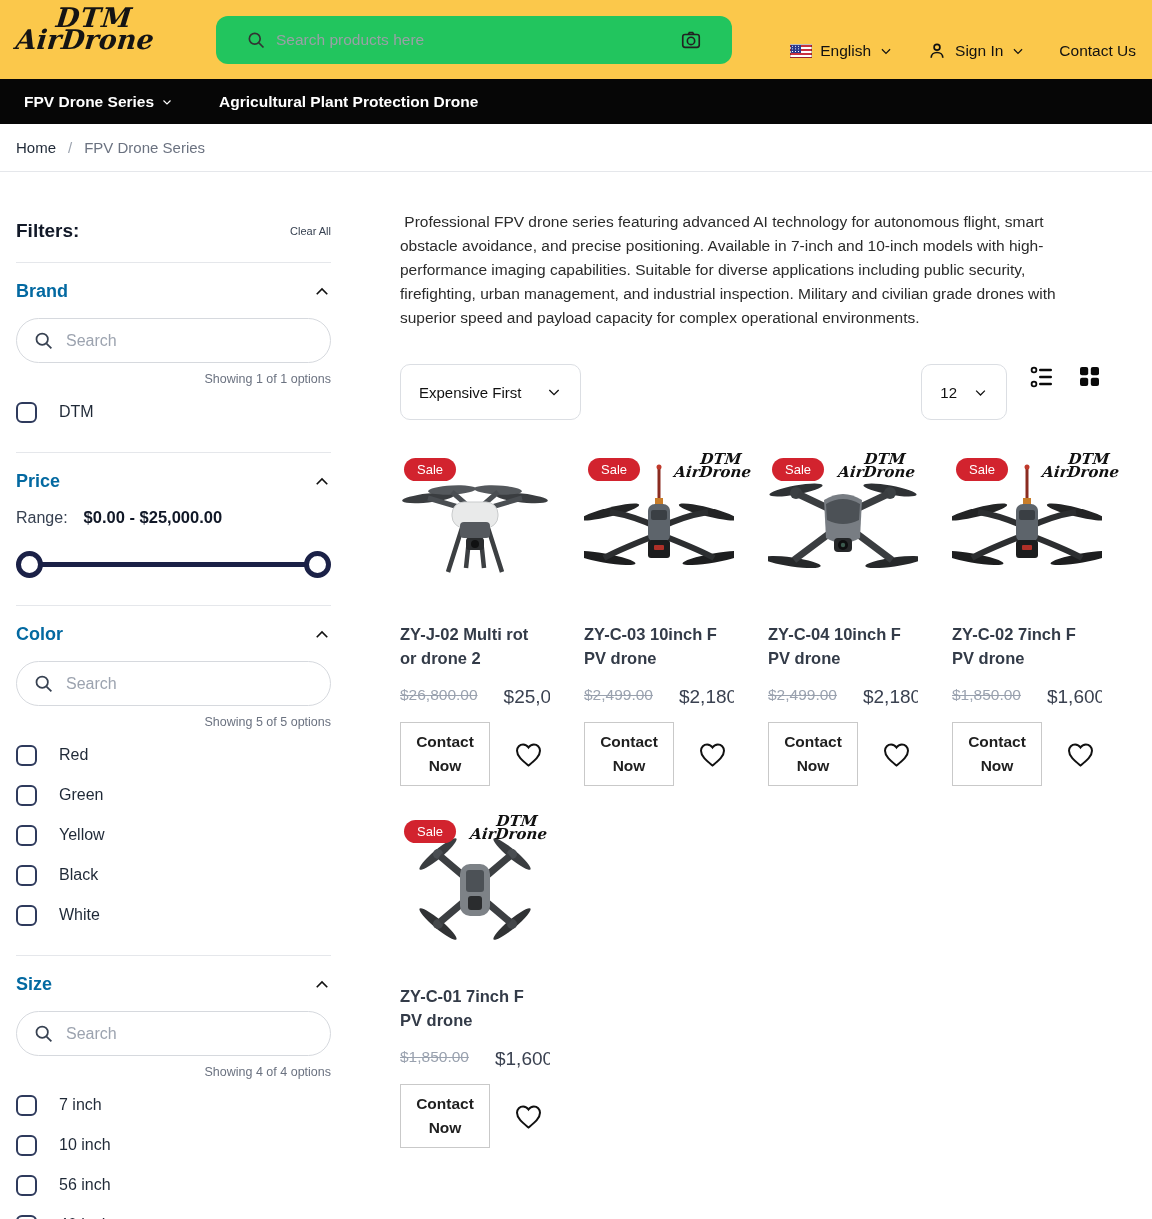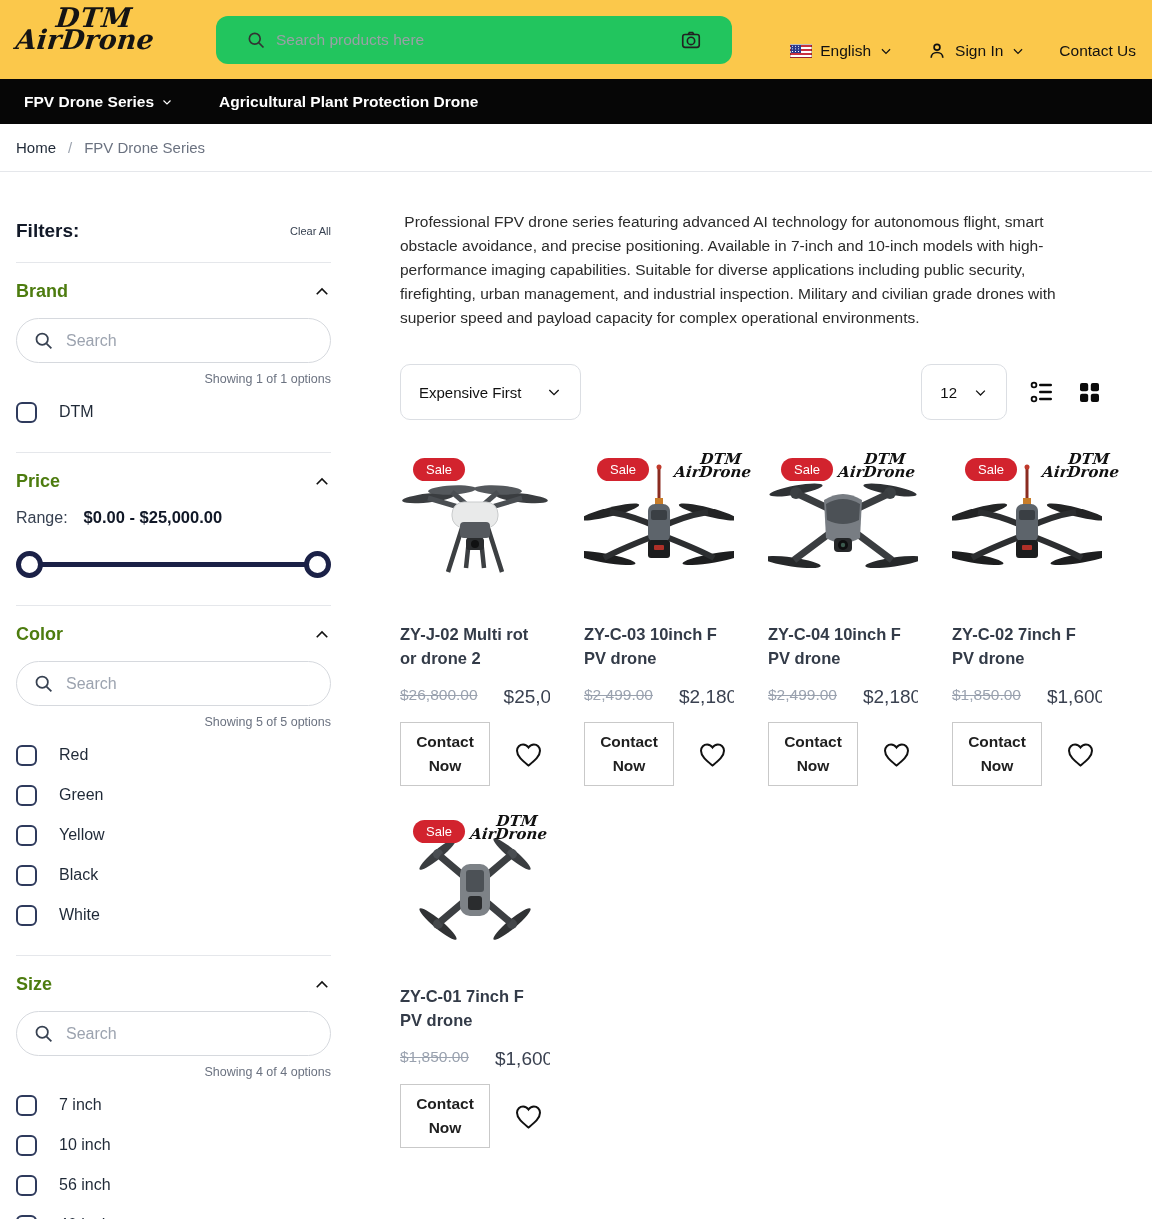--- a/index.html
+++ b/index.html
@@ -38,21 +38,21 @@
   .bc-cur { color:#6B7280; }
 
   
   .sidebar { position:absolute; left:16px; top:210px; width:315px; }
   .f-head { display:flex; justify-content:space-between; align-items:center; padding:10px 0 20px; border-bottom:1px solid #E5E7EB; }
   .f-title { font-size:19px; font-weight:bold; color:#111827; }
   .clear-all { font-size:11px; color:#374151; cursor:pointer; }
   .sec { padding:18px 0 20px; border-bottom:1px solid #E5E7EB; }
   .sec:last-child { border-bottom:none; }
   .sec-head { display:flex; justify-content:space-between; align-items:center; margin-bottom:16px; cursor:pointer; }
-  .sec-title { font-size:18px; font-weight:bold; color:#4d7c0f; }
+  .sec-title { font-size:18px; font-weight:bold; color:#0369a1; }
   .searchbox { height:45px; border:1.5px solid #D6D9DE; border-radius:24px; display:flex; align-items:center;
                padding:0 16px; gap:12px; background:#fff; }
   .searchbox input { flex:1; border:none; outline:none; font-size:16px; color:#333; font-family:"Liberation Sans", sans-serif; }
   .searchbox input::placeholder { color:#9CA3AF; }
   .showing { text-align:right; font-size:12.5px; color:#6B7280; margin-top:9px; }
   .opt-row { display:flex; align-items:center; gap:22px; height:40px; cursor:pointer; }
   .cbx { width:21px; height:21px; border:2px solid var(--checkbox-border,#2E3A5C); border-radius:6px; background:#fff; flex:none; }
   .opt-label { font-size:16px; color:#1F2937; }
   .range-line { display:flex; align-items:center; gap:16px; margin:4px 0 22px; font-size:16px; color:#374151; }
   .range-val { font-weight:bold; color:#111827; font-size:16.5px; }
@@ -61,28 +61,28 @@
   .handle { position:absolute; top:2px; width:27px; height:27px; border-radius:50%; background:#fff;
             border:5px solid var(--slider,#1B2147); cursor:grab; }
   .handle.left { left:-2px; } .handle.right { right:-2px; }
 
   
   .main { position:absolute; left:400px; top:210px; width:702px; }
   .desc { font-size:15.5px; line-height:24px; color:#2B2B2B; width:690px; white-space:pre-wrap; }
   .toolbar { margin-top:34px; display:flex; justify-content:space-between; align-items:center; }
   .select { height:56px; border:1px solid #DBDEE3; border-radius:10px; background:#fff; display:flex; align-items:center;
             gap:22px; padding:0 18px; font-size:15px; color:#111; cursor:pointer; }
-  .tb-right { display:flex; align-items:center; gap:22px; }
+  .tb-right { display:flex; align-items:flex-start; gap:22px; }
   .viewicon { cursor:pointer; display:flex; }
 
   
   .grid { margin-top:30px; display:grid; grid-template-columns:repeat(4,150px); column-gap:34px; row-gap:26px; }
   .card { width:150px; position:relative; }
   .imgwrap { width:150px; height:150px; position:relative; cursor:pointer; }
-  .badge { position:absolute; left:13px; top:8px; z-index:3; background:var(--sale-badge,#D2232E); color:#fff;
+  .badge { position:absolute; left:4px; top:8px; z-index:3; background:var(--sale-badge,#D2232E); color:#fff;
            font-size:13px; padding:4px 13px; border-radius:14px; }
   .wm { position:absolute; z-index:2; top:2px; right:2px; text-align:center; color:#111; line-height:1;
         font-family:"DejaVu Serif", serif; font-style:italic; font-weight:bold; transform:skewX(-6deg); }
   .wm i { display:block; font-style:italic; }
   .wm .w1 { font-size:15px; margin-left:14px; }
   .wm .w2 { font-size:15px; margin-top:-2px; }
   .wm.clip { right:-18px; }
   .drone { position:absolute; inset:0; }
   .ptitle { margin-top:22px; width:134px; font-size:16.5px; font-weight:bold; color:#333B48; line-height:24px;
             word-break:break-all; cursor:pointer; }

